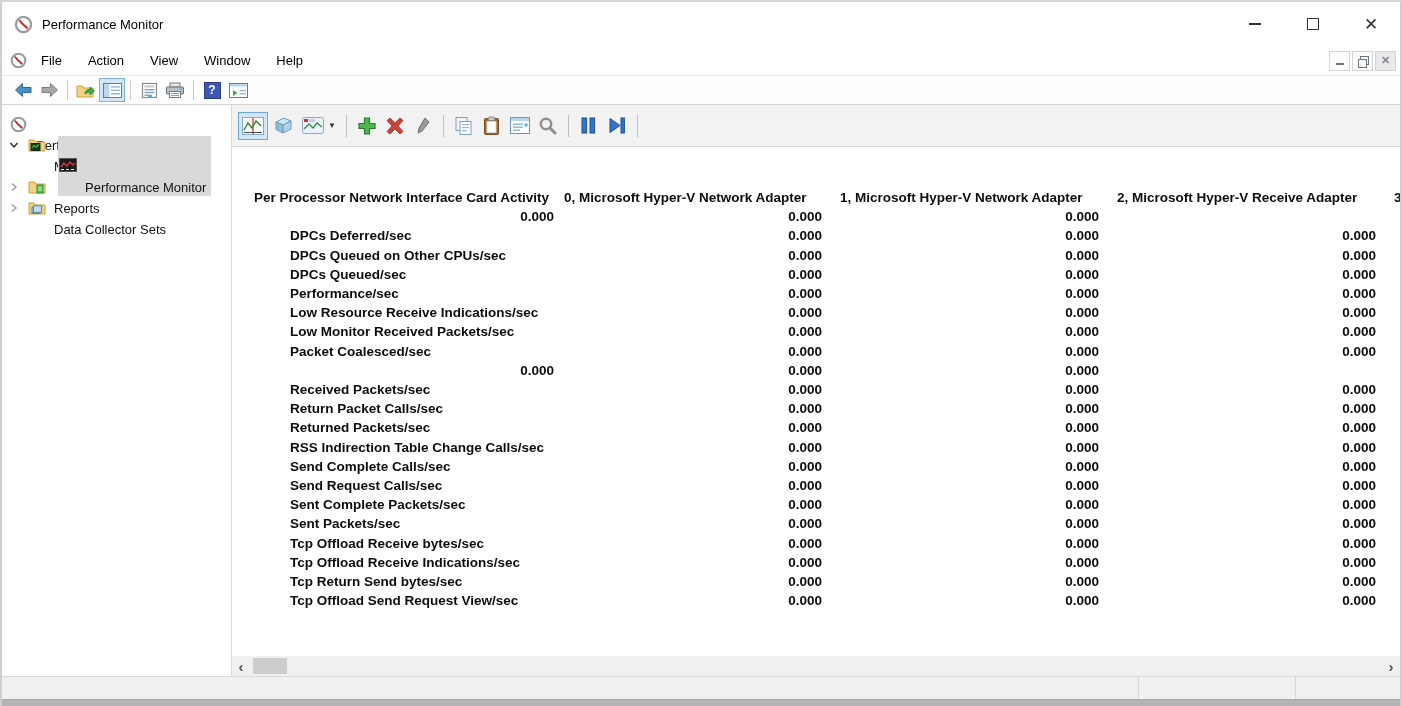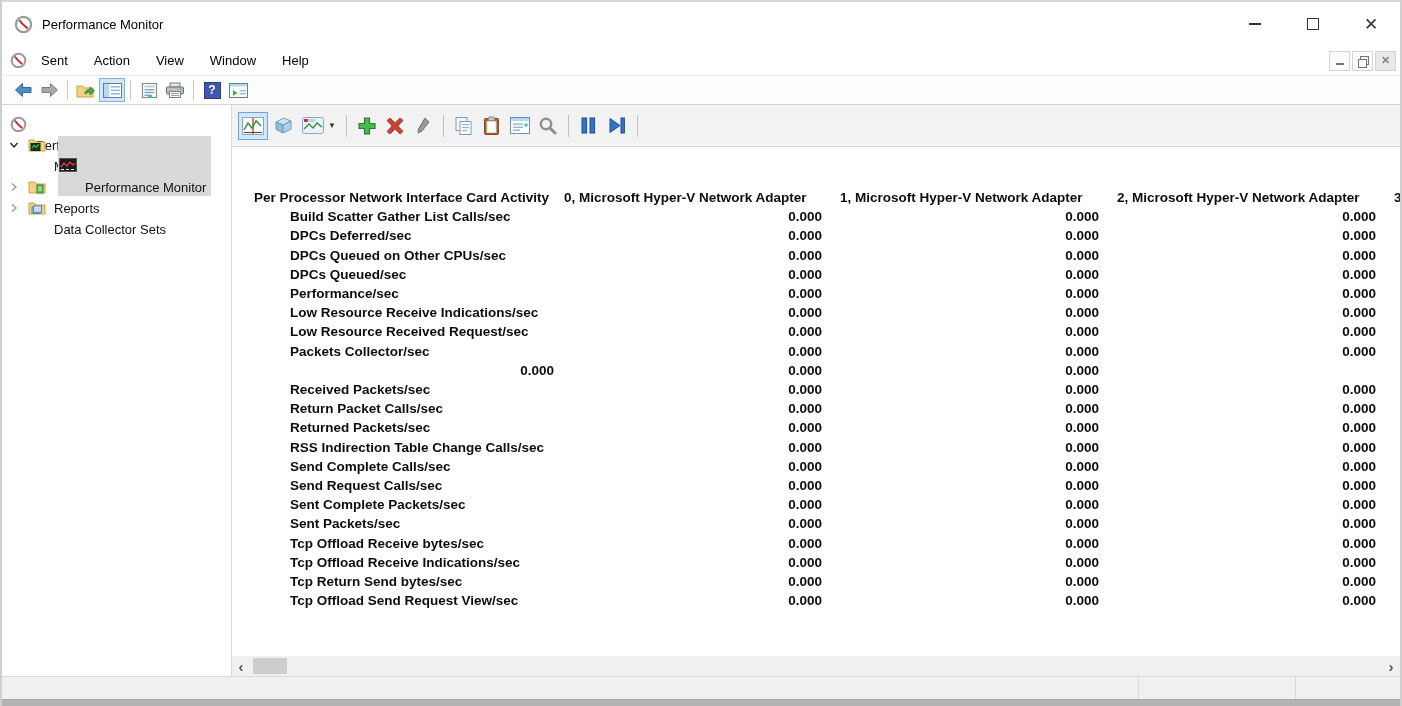--- a/index.html
+++ b/index.html
@@ -113,21 +113,21 @@
       </div>
   </div>
 
   <div class="menubar">
     <span class="app-icon">
       <svg viewBox="0 0 17 17" width="17" height="17">
           <circle cx="8.5" cy="8.5" r="6.8" fill="#fff" stroke="#9b9b9b" stroke-width="2"></circle>
           <path d="M4.8 4.6 C7.3 8.2, 9.3 9.5, 12.2 12.1" stroke="#cc2424" stroke-width="1.8" fill="none"></path>
         </svg>
     </span>
-    <span class="menu-item">Sent</span>
+    <span class="menu-item">File</span>
     <span class="menu-item">Action</span>
     <span class="menu-item">View</span>
     <span class="menu-item">Window</span>
     <span class="menu-item">Help</span>
     <span class="spacer"></span>
     <div class="mdi-controls">
       <div class="mdi-btn">
           <span class="mdi-min"></span>
         </div>
       <div class="mdi-btn">
@@ -404,26 +404,25 @@
             </span>
         </div>
         <div class="pt-sep"></div>
       </div>
 
       <div class="report-wrap">
         <div class="rgrid">
           <div class="rcell hdr-name">Per Processor Network Interface Card Activity</div>
           <div class="rcell hdr-val">0, Microsoft Hyper-V Network Adapter</div>
           <div class="rcell hdr-val pad">1, Microsoft Hyper-V Network Adapter</div>
-          <div class="rcell hdr-val pad">2, Microsoft Hyper-V Network Adapter</div>
+          <div class="rcell hdr-val pad">2, Microsoft Hyper-V Receive Adapter</div>
           <div class="rcell hdr-val pad">3,</div>
         </div>
         <div>
             <div class="rgrid">
-              <div class="rcell name">Build Scatter Gather List Calls/sec</div>
               <div class="rcell val">0.000</div>
               <div class="rcell val">0.000</div>
               <div class="rcell val">0.000</div>
               <div class="rcell"></div>
             </div>
             <div class="rgrid">
               <div class="rcell name">DPCs Deferred/sec</div>
               <div class="rcell val">0.000</div>
               <div class="rcell val">0.000</div>
               <div class="rcell val">0.000</div>
@@ -451,28 +450,28 @@
               <div class="rcell"></div>
             </div>
             <div class="rgrid">
               <div class="rcell name">Low Resource Receive Indications/sec</div>
               <div class="rcell val">0.000</div>
               <div class="rcell val">0.000</div>
               <div class="rcell val">0.000</div>
               <div class="rcell"></div>
             </div>
             <div class="rgrid">
-              <div class="rcell name">Low Resource Received Request/sec</div>
-              <div class="rcell val">0.000</div>
-              <div class="rcell val">0.000</div>
-              <div class="rcell val">0.000</div>
-              <div class="rcell"></div>
-            </div>
-            <div class="rgrid">
-              <div class="rcell name">Packets Collector/sec</div>
+              <div class="rcell name">Low Monitor Received Packets/sec</div>
+              <div class="rcell val">0.000</div>
+              <div class="rcell val">0.000</div>
+              <div class="rcell val">0.000</div>
+              <div class="rcell"></div>
+            </div>
+            <div class="rgrid">
+              <div class="rcell name">Packet Coalesced/sec</div>
               <div class="rcell val">0.000</div>
               <div class="rcell val">0.000</div>
               <div class="rcell val">0.000</div>
               <div class="rcell"></div>
             </div>
             <div class="rgrid">
               <div class="rcell val">0.000</div>
               <div class="rcell val">0.000</div>
               <div class="rcell val">0.000</div>
               <div class="rcell"></div>

